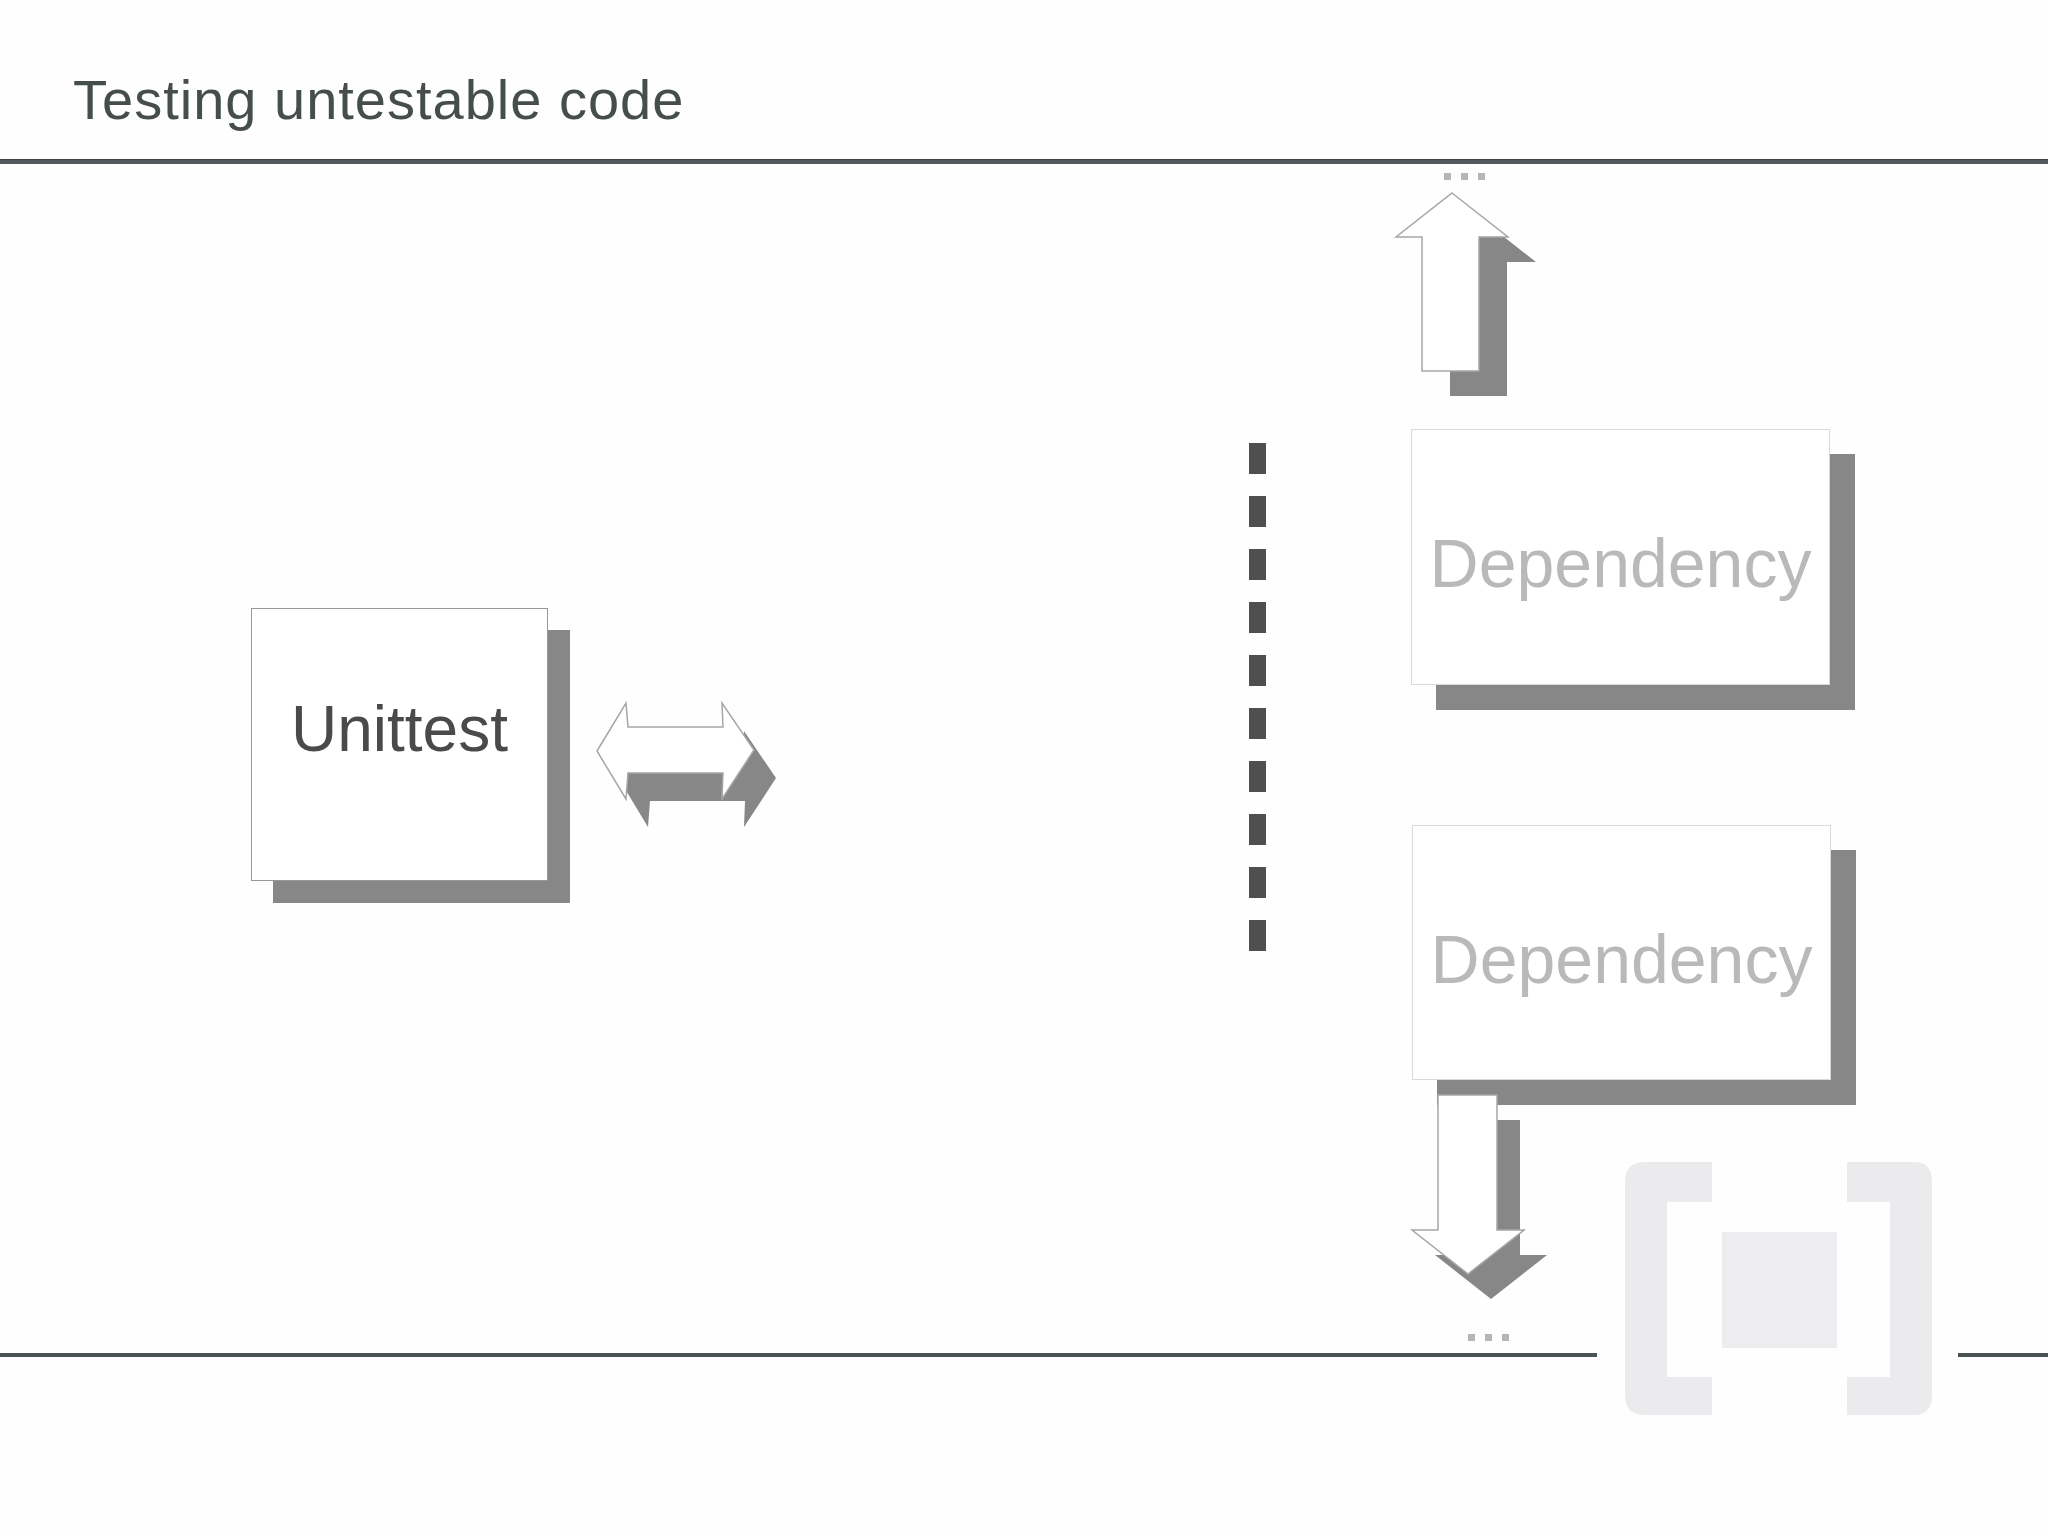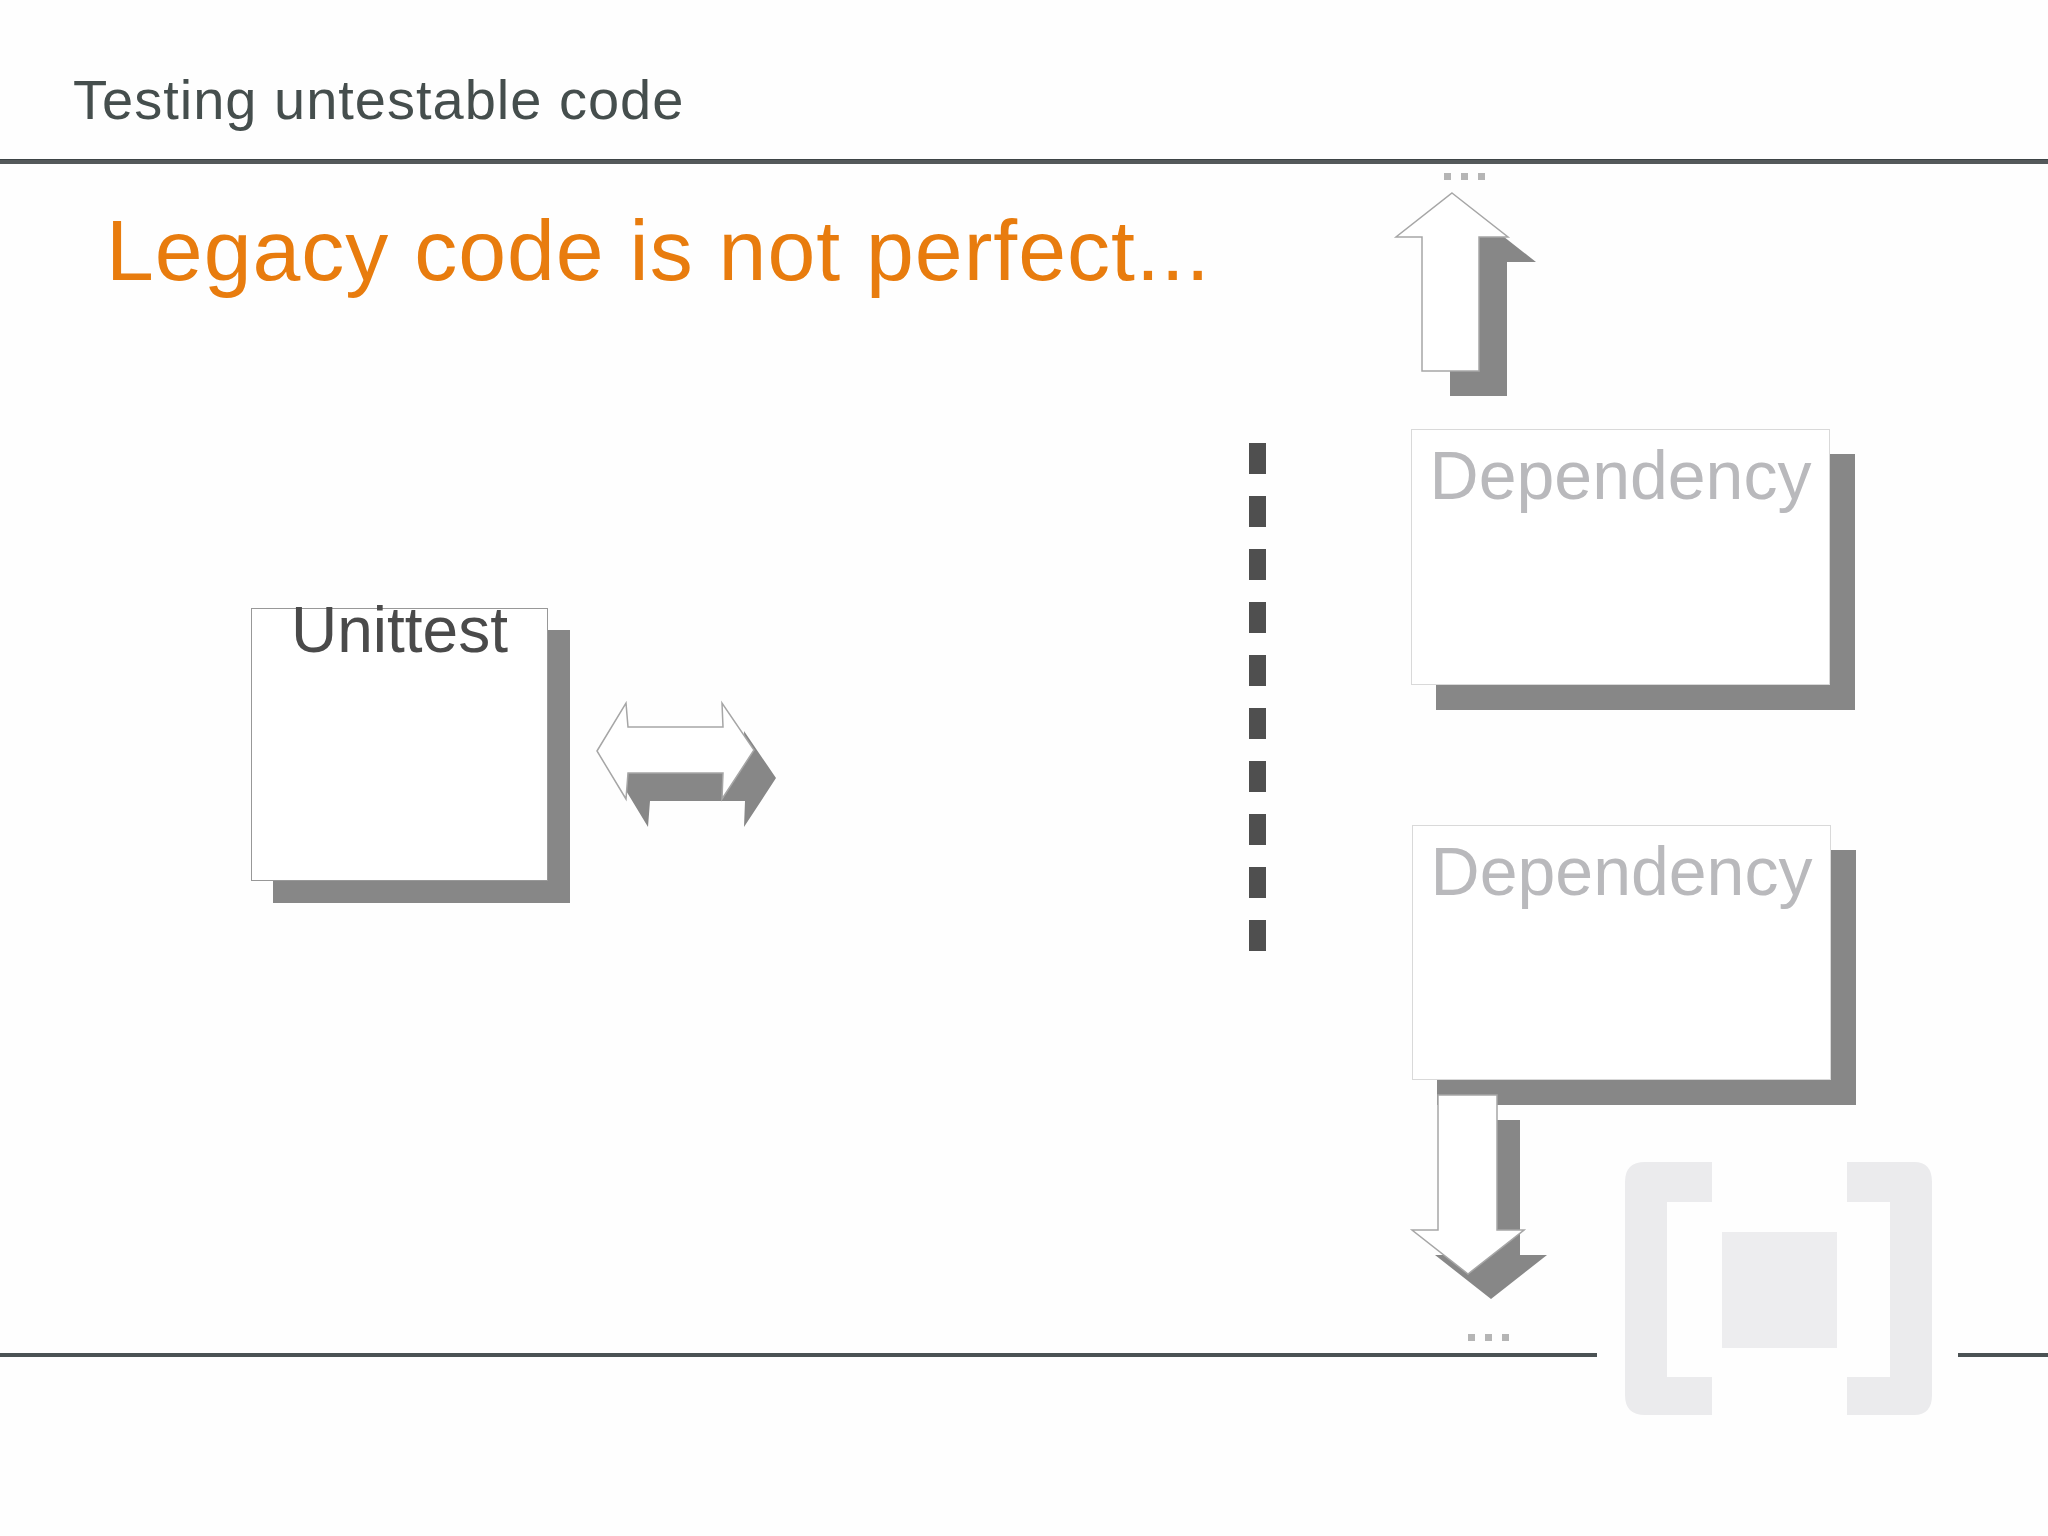--- a/index.html
+++ b/index.html
@@ -11,21 +11,21 @@
   .page-title{position:absolute;left:58px;top:72px;font-size:56px;line-height:1;
               color:#454e4d;letter-spacing:1px;white-space:nowrap;margin-left:15px;}
   .rule-top{position:absolute;left:0;top:159px;width:2048px;height:4px;background:#54595b;
             border-top:1px solid #3e4446;}
 
   
   .heading{position:absolute;left:106px;top:207px;font-size:86px;line-height:1;
            color:#e87c0e;letter-spacing:1px;white-space:nowrap;}
 
   
-  .dbox{position:absolute;background:#ffffff;display:flex;justify-content:center;}
+  .dbox{position:absolute;background:#ffffff;display:flex;align-items:center;justify-content:center;}
   .dbox .lbl{white-space:nowrap;}
   .box-unittest{left:251px;top:608px;width:295px;height:271px;border:1px solid #989898;
                 box-shadow:22px 22px 0 0 #878787;}
   .box-sut{left:803px;top:608px;width:285px;height:271px;border:1px solid #989898;
            box-shadow:22px 22px 0 0 #878787;}
   .box-unittest .lbl,.box-sut .lbl{font-size:64px;color:#4a4a4a;transform:translateY(-16px);}
   .box-dep1{left:1411px;top:429px;width:417px;height:254px;border:1px solid #d9d9d9;
             box-shadow:25px 25px 0 0 #878787;}
   .box-dep2{left:1412px;top:825px;width:417px;height:253px;border:1px solid #d9d9d9;
             box-shadow:25px 25px 0 0 #878787;}
@@ -67,21 +67,20 @@
   .logo-xpert{font-size:50px;font-weight:500;color:#4b555c;letter-spacing:0.5px;}
 </style>
 </head>
 <body>
 
 <div class="slide">
 
   <div class="page-title">Testing untestable code</div>
   <div class="rule-top"></div>
 
-  <div class="heading">Legacy code is not perfect...</div>
 
   <div class="dbox box-unittest">
     <span class="lbl">Unittest</span>
   </div>
 
   <svg class="arrow-svg svg-dbl" width="220" height="145" viewBox="0 0 220 145">
     <path class="arrow-shadow" transform="translate(22,28)" d="M7 56 L36 8 L38 32 L133 32 L132 8 L164 55 L132 104 L133 78 L38 78 L36 104 Z"></path>
     <path class="arrow-body" d="M7 56 L36 8 L38 32 L133 32 L132 8 L164 55 L132 104 L133 78 L38 78 L36 104 Z"></path>
   </svg>
 

